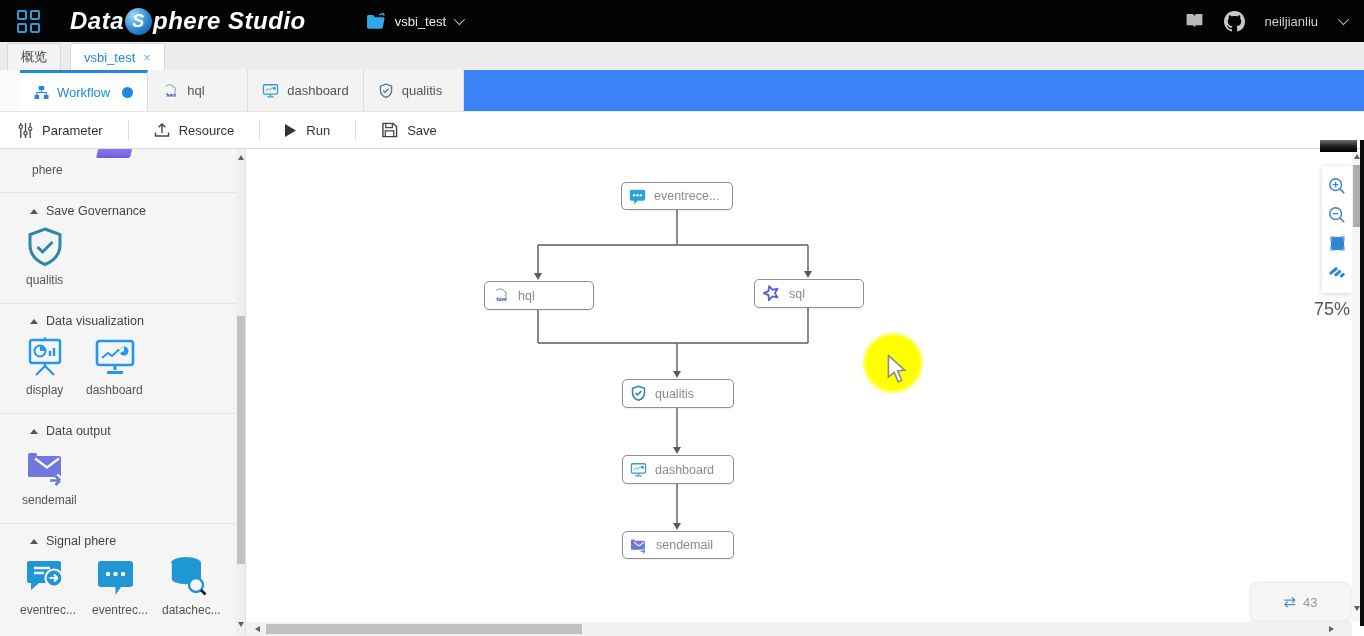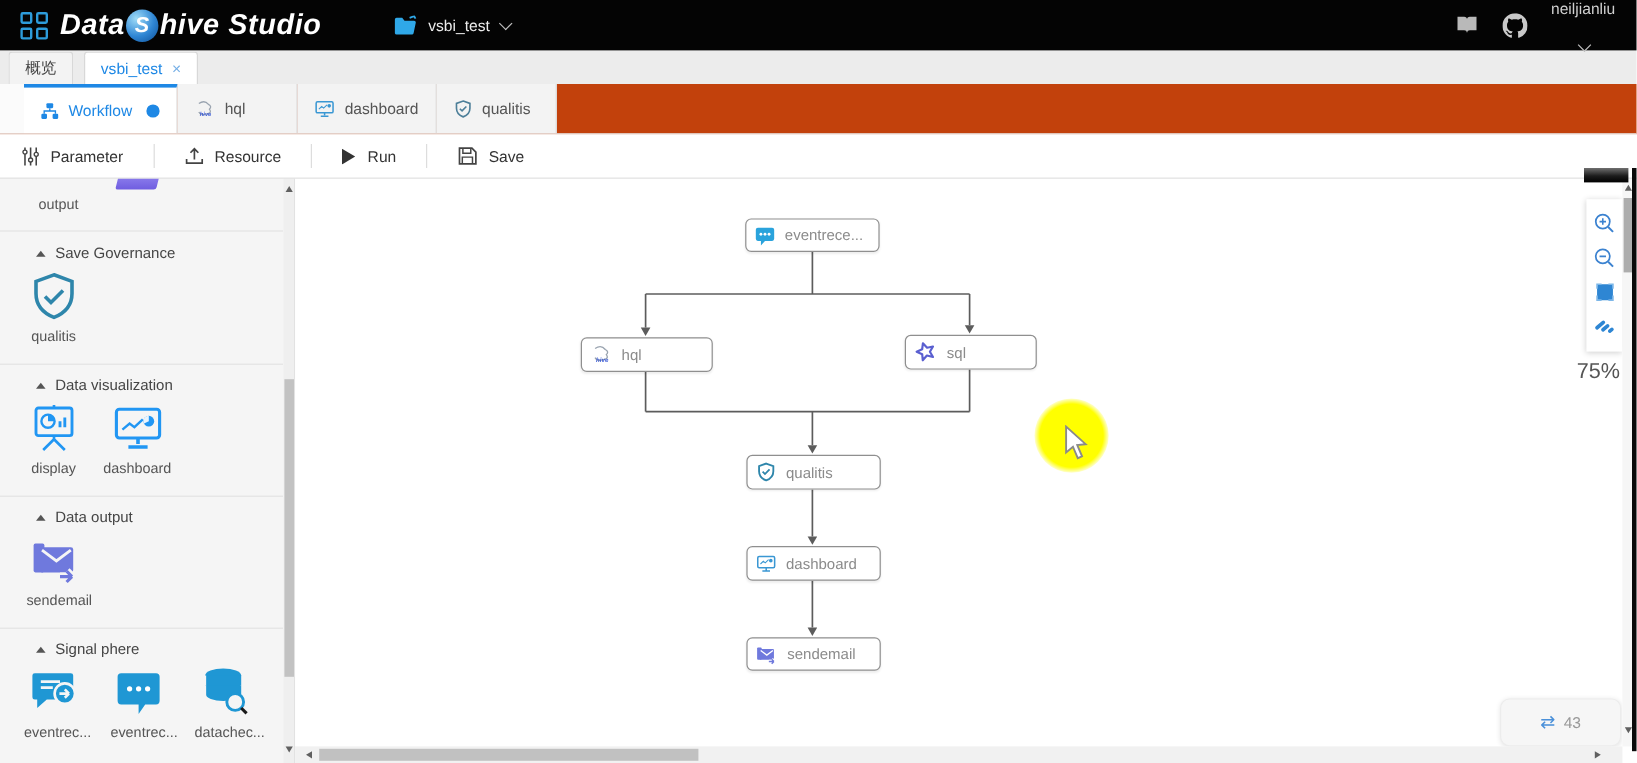--- a/index.html
+++ b/index.html
@@ -4,36 +4,36 @@
 <style>
   * { margin:0; padding:0; box-sizing:border-box; }
   html,body { width:1364px; height:636px; overflow:hidden; }
   body { font-family:"Liberation Sans", sans-serif; background:#fff; }
   #root { position:relative; width:1364px; height:636px; background:#fff; overflow:hidden; }
 
   
   .header { position:absolute; top:0; left:0; width:1364px; height:42px; background:#040404; display:flex; align-items:center; z-index:20; }
   .grid-icon { display:grid; grid-template-columns:10px 10px; grid-gap:3px; margin-left:17px; }
   .grid-icon span { width:10px; height:10px; border:2px solid #2d9cdb; border-radius:2px; }
-  .logo { display:flex; align-items:center; margin-left:10px; color:#fff; font-weight:bold; font-style:italic; font-size:24px; letter-spacing:.5px; white-space:nowrap; }
+  .logo { display:flex; align-items:center; margin-left:30px; color:#fff; font-weight:bold; font-style:italic; font-size:24px; letter-spacing:.5px; white-space:nowrap; }
   .sphere { width:27px; height:27px; border-radius:50%; background:radial-gradient(circle at 32% 28%, #9fdcf8, #2f86d4 55%, #0d4e96); color:#fff; font-size:18px; display:flex; align-items:center; justify-content:center; margin:0 1px; font-style:italic; }
   .project { display:flex; align-items:center; margin-left:60px; gap:8px; color:#ececec; font-size:13px; cursor:pointer; }
   .hdr-right { margin-left:auto; display:flex; align-items:center; gap:20px; margin-right:18px; color:#cfcfcf; font-size:13px; }
   .chev { display:inline-block; width:8px; height:8px; border-right:1.5px solid #bfbfbf; border-bottom:1.5px solid #bfbfbf; transform:rotate(45deg) translateY(-2px); }
-  .user { display:flex; align-items:center; gap:20px; cursor:pointer;flex-direction:column; }
+  .user { display:flex; align-items:center; gap:20px; cursor:pointer; }
 
   
   .tabrow1 { position:absolute; top:42px; left:0; width:1364px; height:28px; background:#ececec; display:flex; align-items:flex-end; }
   .tab1 { height:27px; display:flex; align-items:center; padding:0 13px; font-size:13px; cursor:pointer; }
   .tab1-overview { margin-left:7px; background:#f3f3f3; border:1px solid #d8d8d8; border-bottom:none; color:#444; border-radius:3px 3px 0 0;align-items:center; }
   .tab1-active { margin-left:9px; background:#fff; border:1px solid #d8d8d8; border-bottom:none; color:#1e88e5; border-radius:3px 3px 0 0; }
   .tab1-close { margin-left:8px; color:#74aee6; font-size:13px; cursor:pointer; }
 
   
-  .tabrow2 { position:absolute; top:70px; left:0; width:1364px; height:42px; background:#c2410c; display:flex; border-bottom:1px solid #e6e6e6; }
+  .tabrow2 { position:absolute; top:70px; left:0; width:1364px; height:42px; background:#3b82f6; display:flex; border-bottom:1px solid #e6e6e6; }
   .tab2 { display:flex; align-items:center; gap:8px; font-size:13px; color:#555; padding:0 14px; background:#f3f3f3; border-right:1px solid #ddd; cursor:pointer; min-width:100px; }
   .tab2:first-child { border-left:1px solid #ddd; }
   .tab2-active { background:#fff; color:#1e88e5; border-top:3px solid #1e88e5; border-right:1px solid #ddd; }
   .tabrow2-spacer { width:20px; background:#fbfbfb; }
   .wf-dot { width:11px; height:11px; border-radius:50%; background:#1e88e5; margin-left:4px; }
 
   
   .toolbar { position:absolute; top:112px; left:0; width:1364px; height:37px; background:#fff; display:flex; align-items:center; border-bottom:1px solid #dcdcdc; }
   .tb-item { display:flex; align-items:center; gap:9px; font-size:13px; color:#333; padding:0 25px; cursor:pointer; }
   .tb-item:first-child { padding-left:18px; }
@@ -98,21 +98,21 @@
   <div class="header">
     <div class="grid-icon">
         <span></span>
         <span></span>
         <span></span>
         <span></span>
       </div>
     <div class="logo">
       <span>Data</span>
       <span class="sphere">S</span>
-      <span>hive Studio</span>
+      <span>phere Studio</span>
     </div>
     <div class="project">
       <span>
         <svg width="21" height="17" viewBox="0 0 22 18">
             <path d="M1 3.5 a1.5 1.5 0 0 1 1.5-1.5 h5 l2 2.5 h8.5 a1.5 1.5 0 0 1 1.5 1.5 l-2 9.5 a1.5 1.5 0 0 1-1.5 1.2 H2.5 A1.5 1.5 0 0 1 1 15.5 z" fill="#2fa8e8"></path>
             <path d="M14 2 l4-1.5 1.2 2.2" fill="none" stroke="#2fa8e8" stroke-width="1.6"></path>
           </svg>
       </span>
       <span>vsbi_test</span>
       <span class="chev"></span>
@@ -230,21 +230,21 @@
             <path d="M2 1.5 h11 l3.5 3.5 v10.5 h-14.5 z" fill="none" stroke="#444" stroke-width="1.5"></path>
             <path d="M5 1.5 v4.5 h7 v-4.5 M4.5 15.5 v-6 h9 v6" fill="none" stroke="#444" stroke-width="1.3"></path>
           </svg>
       </span>
       <span>Save</span>
     </div>
   </div>
 
   <div class="sidebar">
     <div class="scala-frag"></div>
-    <div class="side-label" style="top:14px; left:32px;">output</div>
+    <div class="side-label" style="top:14px; left:32px;">phere</div>
     <div class="side-divider" style="top:43px;"></div>
 
     <div class="side-header" style="top:55px;">
       <span class="tri-up-s"></span>
       <span>Save Governance</span>
     </div>
     <div class="side-icon" style="top:78px; left:25px;">
       <svg width="40" height="42" viewBox="0 0 40 42">
           <path d="M20 2 L35 7.5 v10 c0 10-6.5 16.5-15 20 c-8.5-3.5-15-10-15-20 v-10 z" fill="none" stroke="#2e86ab" stroke-width="3"></path>
           <path d="M12.5 20 l5 5 10-10" stroke="#2e86ab" stroke-width="3" fill="none"></path>

